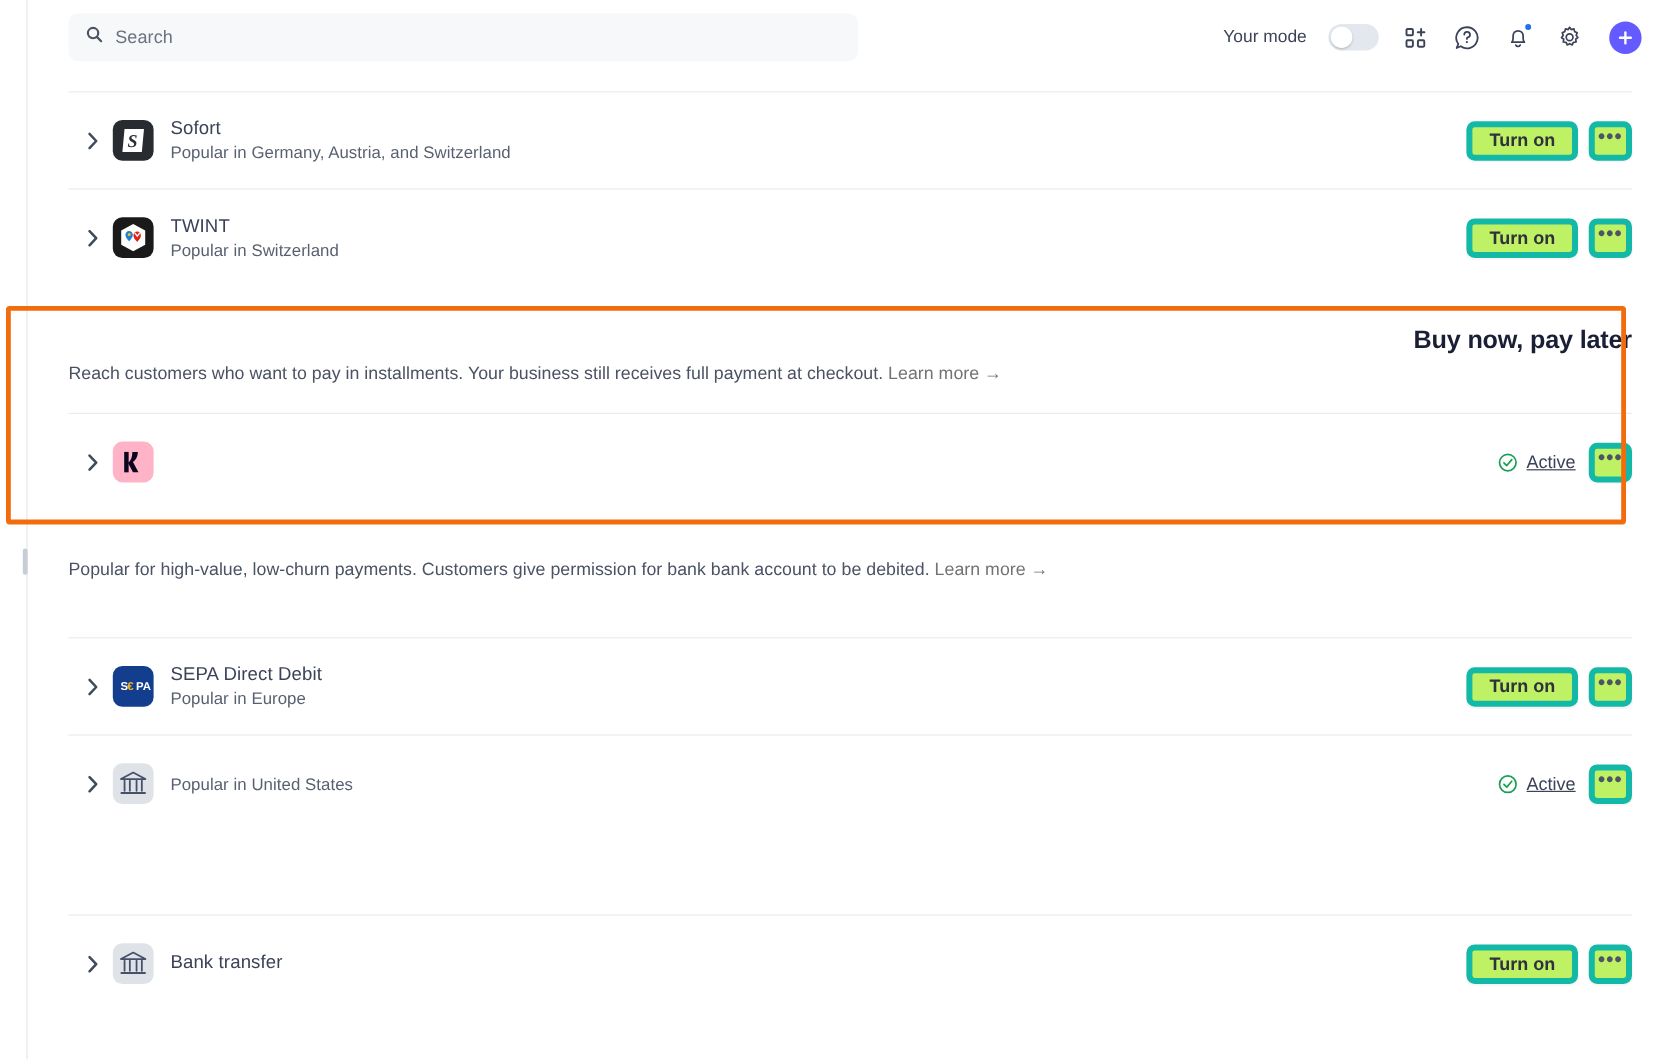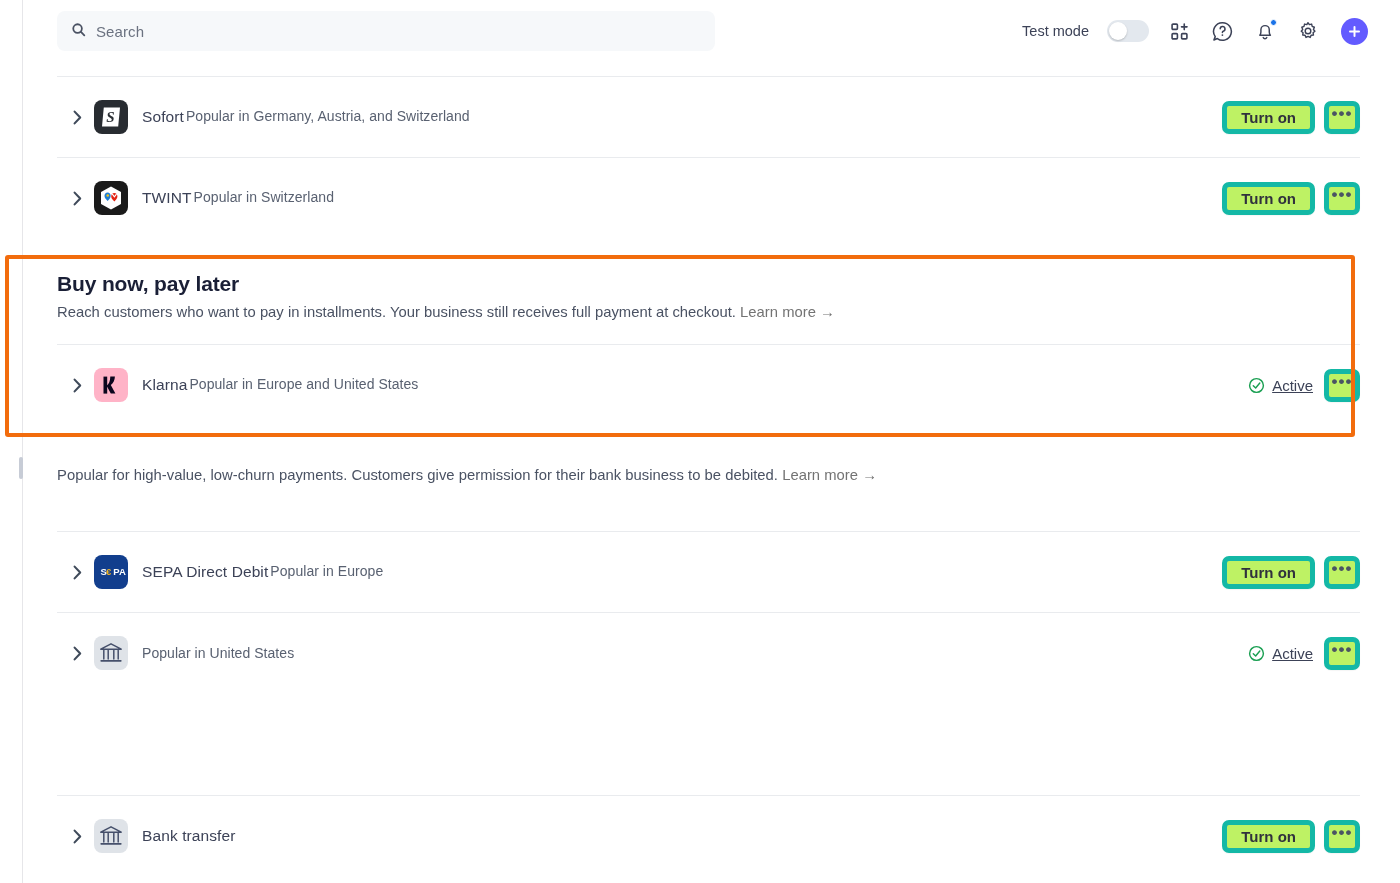--- a/index.html
+++ b/index.html
@@ -151,21 +151,21 @@
     align-items: center;
     justify-content: center;
     overflow: hidden;
   }
   .logo.sofort  { background: #282c31; }
   .logo.twint   { background: #1a1a1a; }
   .logo.klarna  { background: #ffb3c7; }
   .logo.sepa    { background: #123e8d; }
   .logo.bank    { background: #dfe3e8; }
 
-  .pm-texts { display: flex; flex-direction: row; justify-content: space-between; gap: 2px; }
+  .pm-texts { display: flex; flex-direction: column; justify-content: space-between; gap: 2px; }
   .pm-title-line { display: flex; align-items: center; gap: 9px; }
   .pm-title {
     font-size: 15.5px;
     color: #3c4257;
     letter-spacing: .1px;
   }
   .pm-sub {
     font-size: 14px;
     color: #596171;
     letter-spacing: .05px;
@@ -224,20 +224,21 @@
     text-decoration: underline;
   }
 
   
   .sec-head { padding-top: 2px; }
   .sec-title {
     font-size: 21px;
     font-weight: bold;
     color: #1a1f36;
     letter-spacing: -.15px;
+    text-align: right;
   }
   .sec-desc {
     font-size: 14.8px;
     color: #4a5263;
     margin-top: 8px;
     letter-spacing: .02px;
   }
   .link {
     color: #737373;
     text-decoration: none;
@@ -272,21 +273,21 @@
           <svg width="15" height="15" viewBox="0 0 16 16" fill="none" stroke="#4a5263" stroke-width="1.9" stroke-linecap="round">
             <circle cx="7" cy="7" r="4.6"></circle>
               <line x1="10.6" y1="10.6" x2="14.2" y2="14.2"></line>
           </svg>
         </span>
         <span class="ph">Search</span>
       </div>
 
       <div class="topbar-right">
 
-        <span class="test-mode-label">Test mode</span>
+        <span class="test-mode-label">Your mode</span>
 
         <div class="toggle">
           <div class="knob"></div>
         </div>
 
         <div class="icon-btn">
           <svg width="19" height="19" viewBox="0 0 20 20" fill="none" stroke="#3c4257" stroke-width="1.7" stroke-linecap="round">
             <rect x="2.2" y="2.2" width="5.6" height="5.6" rx="1"></rect>
             <rect x="2.2" y="12.2" width="5.6" height="5.6" rx="1"></rect>
             <rect x="12.2" y="12.2" width="5.6" height="5.6" rx="1"></rect>
@@ -402,42 +403,36 @@
           <svg width="9" height="15" viewBox="0 0 9 15" fill="none" stroke="#3f4a5a" stroke-width="2.1" stroke-linecap="round" stroke-linejoin="round">
               <polyline points="1.6,1.6 7.2,7.5 1.6,13.4"></polyline>
             </svg>
         </span>
         <span class="logo klarna">
           <svg width="34" height="34" viewBox="0 0 34 34">
             <rect x="9.5" y="8.6" width="3.7" height="17" fill="#0b051d"></rect>
             <path d="M16.3 8.6h4.6c0 3.6-1.7 6.7-4.1 8.5l4.6 8.5h-4.6l-4.2-7.9c2.3-1.6 3.7-4.6 3.7-9.1z" fill="#0b051d"></path>
           </svg>
         </span>
-        <span class="pm-texts">
-          <span class="pm-title-line">
-            <span class="pm-title">Klarna</span>
-          </span>
-          <span class="pm-sub">Popular in Europe and United States</span>
-        </span>
         <span class="pm-actions">
           <span class="status">
             <svg width="17" height="17" viewBox="0 0 18 18" fill="none" stroke="#1a9f52" stroke-width="1.5">
               <circle cx="9" cy="9" r="7.3"></circle>
               <polyline points="5.6,9.2 8.1,11.6 12.5,6.4" stroke-linecap="round" stroke-linejoin="round"></polyline>
             </svg>
             <span>Active</span>
           </span>
           <button class="btn btn-dots">•••</button>
         </span>
       </div>
     </div>
 
     <div class="section sec-head" style="top:457px;">
       <div class="sec-desc">
-        <span>Popular for high-value, low-churn payments. Customers give permission for their bank business to be debited.</span>
+        <span>Popular for high-value, low-churn payments. Customers give permission for bank bank account to be debited.</span>
         <a class="link" href="#">Learn more →</a>
       </div>
     </div>
 
     <div class="section" style="top:531px;">
       <div class="divider"></div>
 
       <div class="pm-row">
         <span class="chev">
           <svg width="9" height="15" viewBox="0 0 9 15" fill="none" stroke="#3f4a5a" stroke-width="2.1" stroke-linecap="round" stroke-linejoin="round">
@@ -491,21 +486,21 @@
               <polyline points="5.6,9.2 8.1,11.6 12.5,6.4" stroke-linecap="round" stroke-linejoin="round"></polyline>
             </svg>
             <span>Active</span>
           </span>
           <button class="btn btn-dots">•••</button>
         </span>
       </div>
     </div>
 
 
-    <div class="section" style="top:795px;">
+    <div class="section" style="top:762px;">
       <div class="divider"></div>
 
       <div class="pm-row">
         <span class="chev">
           <svg width="9" height="15" viewBox="0 0 9 15" fill="none" stroke="#3f4a5a" stroke-width="2.1" stroke-linecap="round" stroke-linejoin="round">
               <polyline points="1.6,1.6 7.2,7.5 1.6,13.4"></polyline>
             </svg>
         </span>
         <span class="logo bank">
           <svg width="34" height="34" viewBox="0 0 34 34" fill="none" stroke="#46506b" stroke-width="1.5" stroke-linecap="round">

